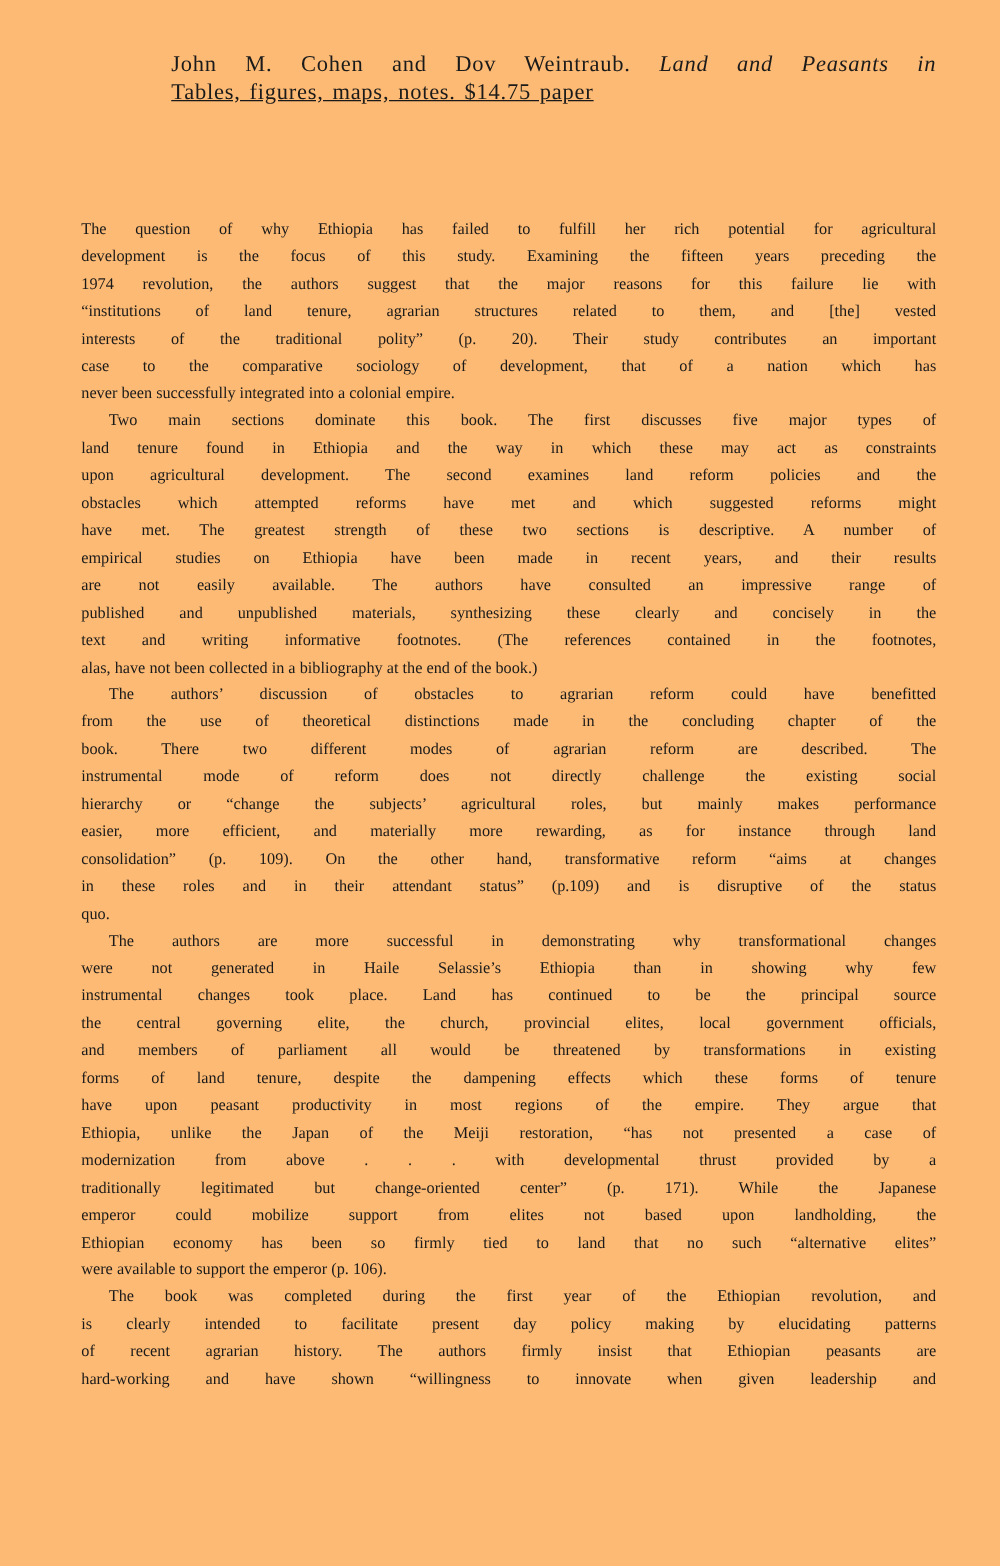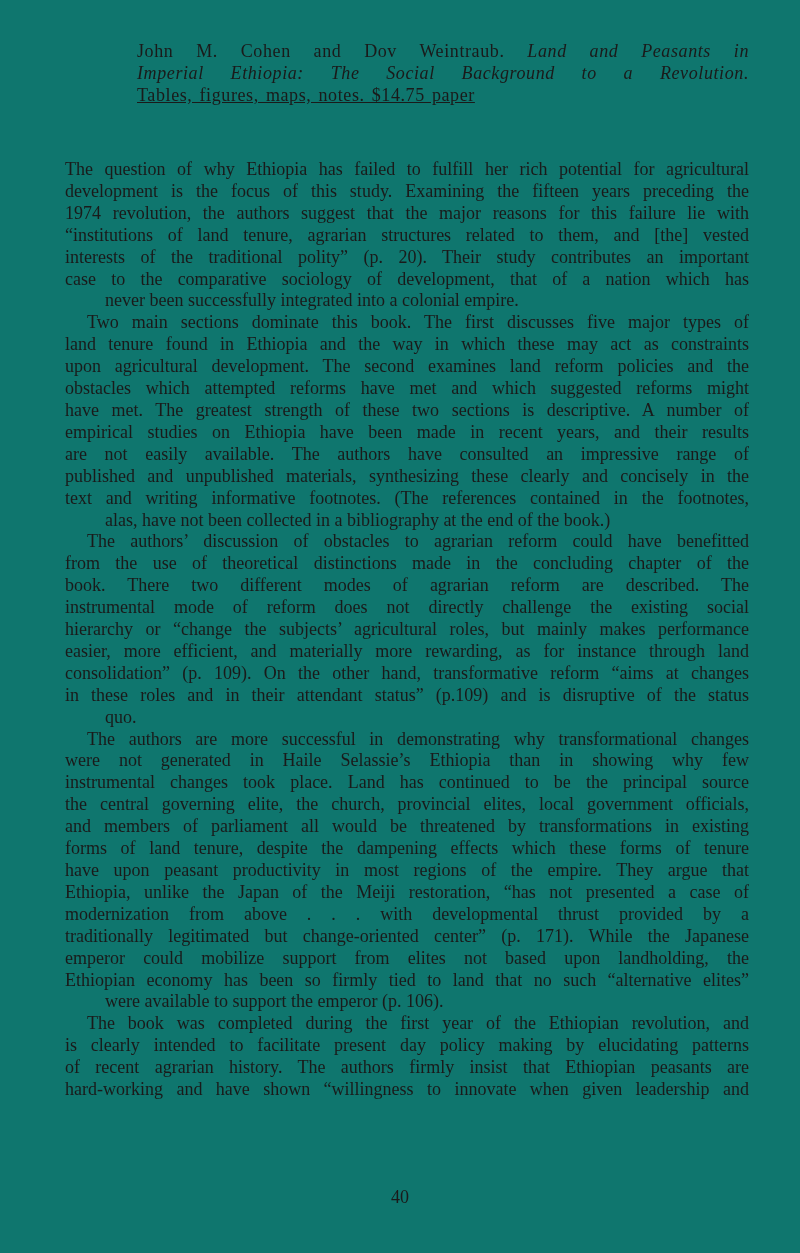--- a/index.html
+++ b/index.html
@@ -13,21 +13,21 @@
       position: relative;
       overflow: hidden;
       font-family: "Liberation Serif", "DejaVu Serif", serif;
       color: #1a1a1a;
     }
     .page {
       position: absolute;
       left: 0; top: 0;
       width: 800px;
       height: 1253px;
-      background: #0f766e;
+      background: #fdba74;
     }
     .citation {
       position: absolute;
       left: 137px;
       top: 40px;
       width: 612px;
       font-size: 18px;
       line-height: 22px;
       letter-spacing: 0.6px;
       word-spacing: 2px;
@@ -41,38 +41,37 @@
     .citation .line.last {
       text-align-last: left;
       text-decoration: underline;
     }
     .citation em {
       font-style: italic;
     }
     .body-text {
       position: absolute;
       left: 65px;
-      top: 159px;
+      top: 172px;
       width: 684px;
-      font-size: 18px;
+      font-size: 13px;
       line-height: 21.9px;
     }
     .body-text p {
       margin: 0;
       text-align: justify;
     }
     .body-text .ln {
       display: block;
       text-align: justify;
       text-align-last: justify;
       white-space: nowrap;
     }
     .body-text .ln.end {
       text-align-last: left;
-      margin-left: 40px;
     }
     .body-text .ln.first {
       padding-left: 22px;
     }
     .page-number {
       position: absolute;
       left: 0;
       width: 800px;
       top: 1186px;
       text-align: center;
@@ -80,21 +79,20 @@
       line-height: 22px;
     }
   </style>
 </head>
 <body>
 
 <div class="page">
 
   <div class="citation">
     <span class="line"><span>John M. Cohen and Dov Weintraub. </span><em>Land and Peasants in</em></span>
-    <span class="line"><em>Imperial Ethiopia: The Social Background to a Revolution.</em></span>
     <span class="line last">Tables, figures, maps, notes. $14.75 paper</span>
   </div>
 
   <div class="body-text" id="review-body">
       <p>
         <span class="ln">The question of why Ethiopia has failed to fulfill her rich potential for agricultural</span>
         <span class="ln">development is the focus of this study. Examining the fifteen years preceding the</span>
         <span class="ln">1974 revolution, the authors suggest that the major reasons for this failure lie with</span>
         <span class="ln">“institutions of land tenure, agrarian structures related to them, and [the] vested</span>
         <span class="ln">interests of the traditional polity” (p. 20). Their study contributes an important</span>
@@ -140,15 +138,14 @@
         <span class="ln end">were available to support the emperor (p. 106).</span>
       </p>
       <p>
         <span class="ln first">The book was completed during the first year of the Ethiopian revolution, and</span>
         <span class="ln">is clearly intended to facilitate present day policy making by elucidating patterns</span>
         <span class="ln">of recent agrarian history. The authors firmly insist that Ethiopian peasants are</span>
         <span class="ln">hard-working and have shown “willingness to innovate when given leadership and</span>
       </p>
     </div>
 
-  <div class="page-number">40</div>
 
 </div>
 
 </body></html>

